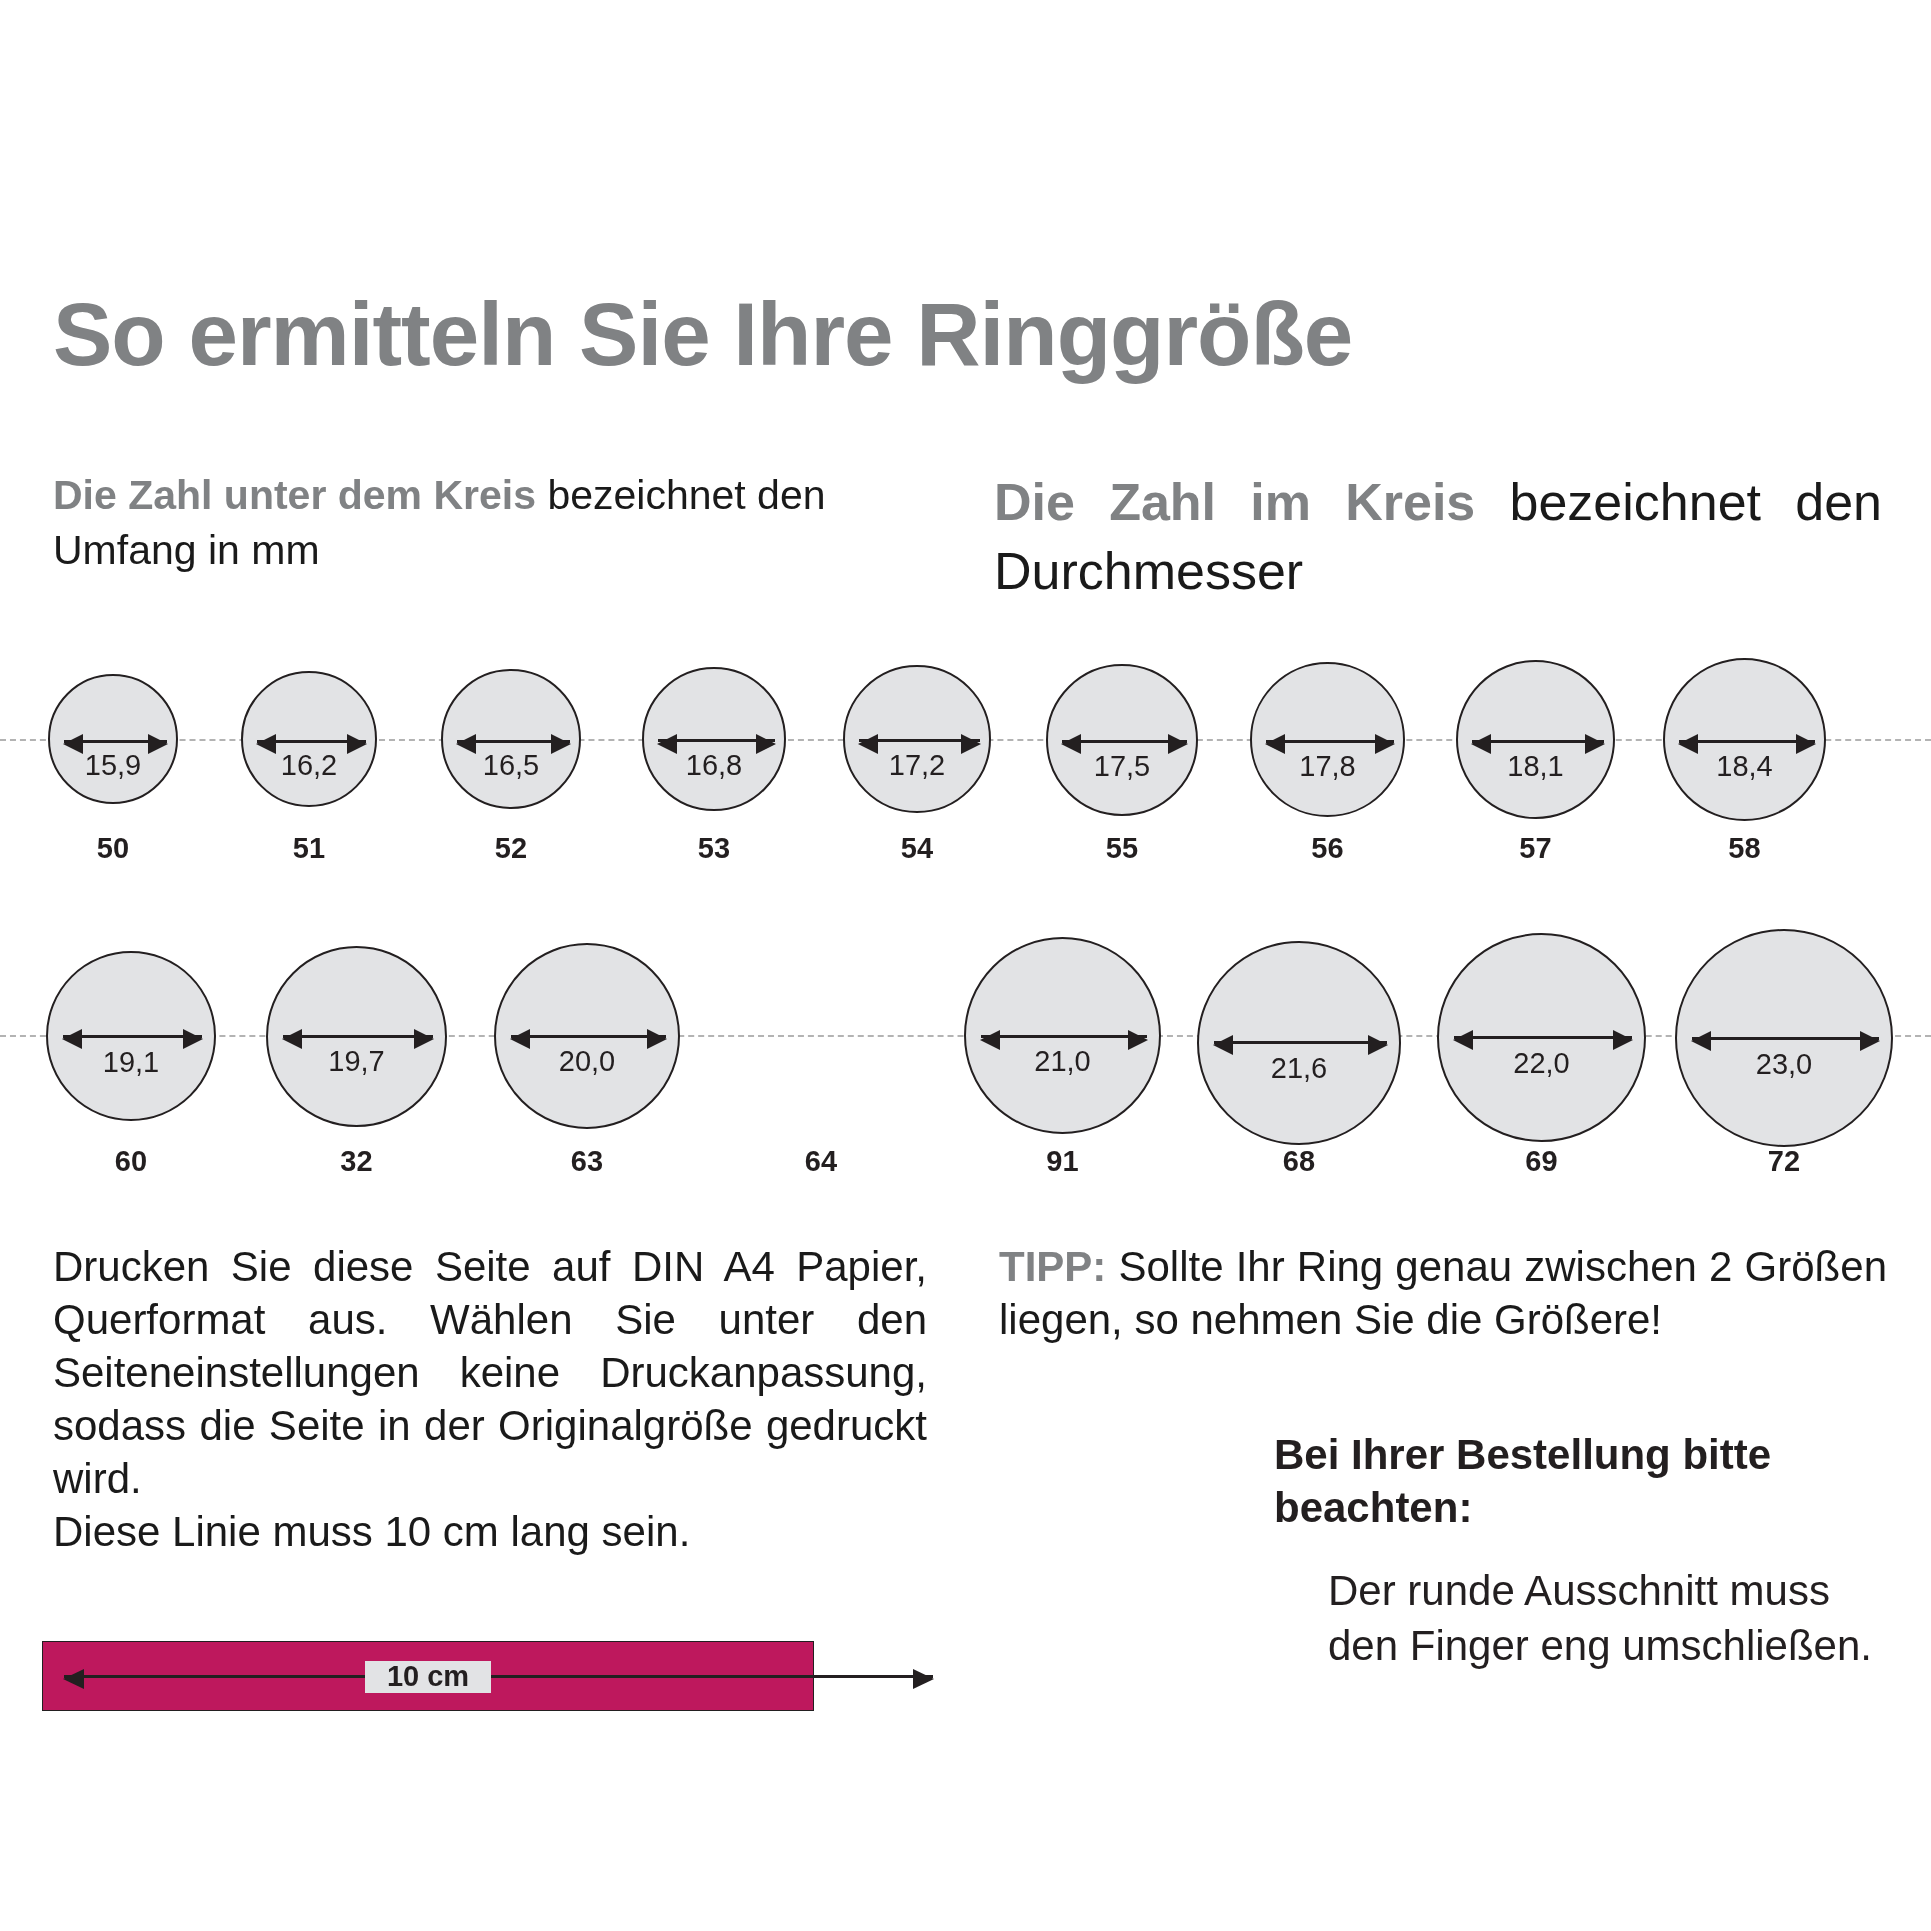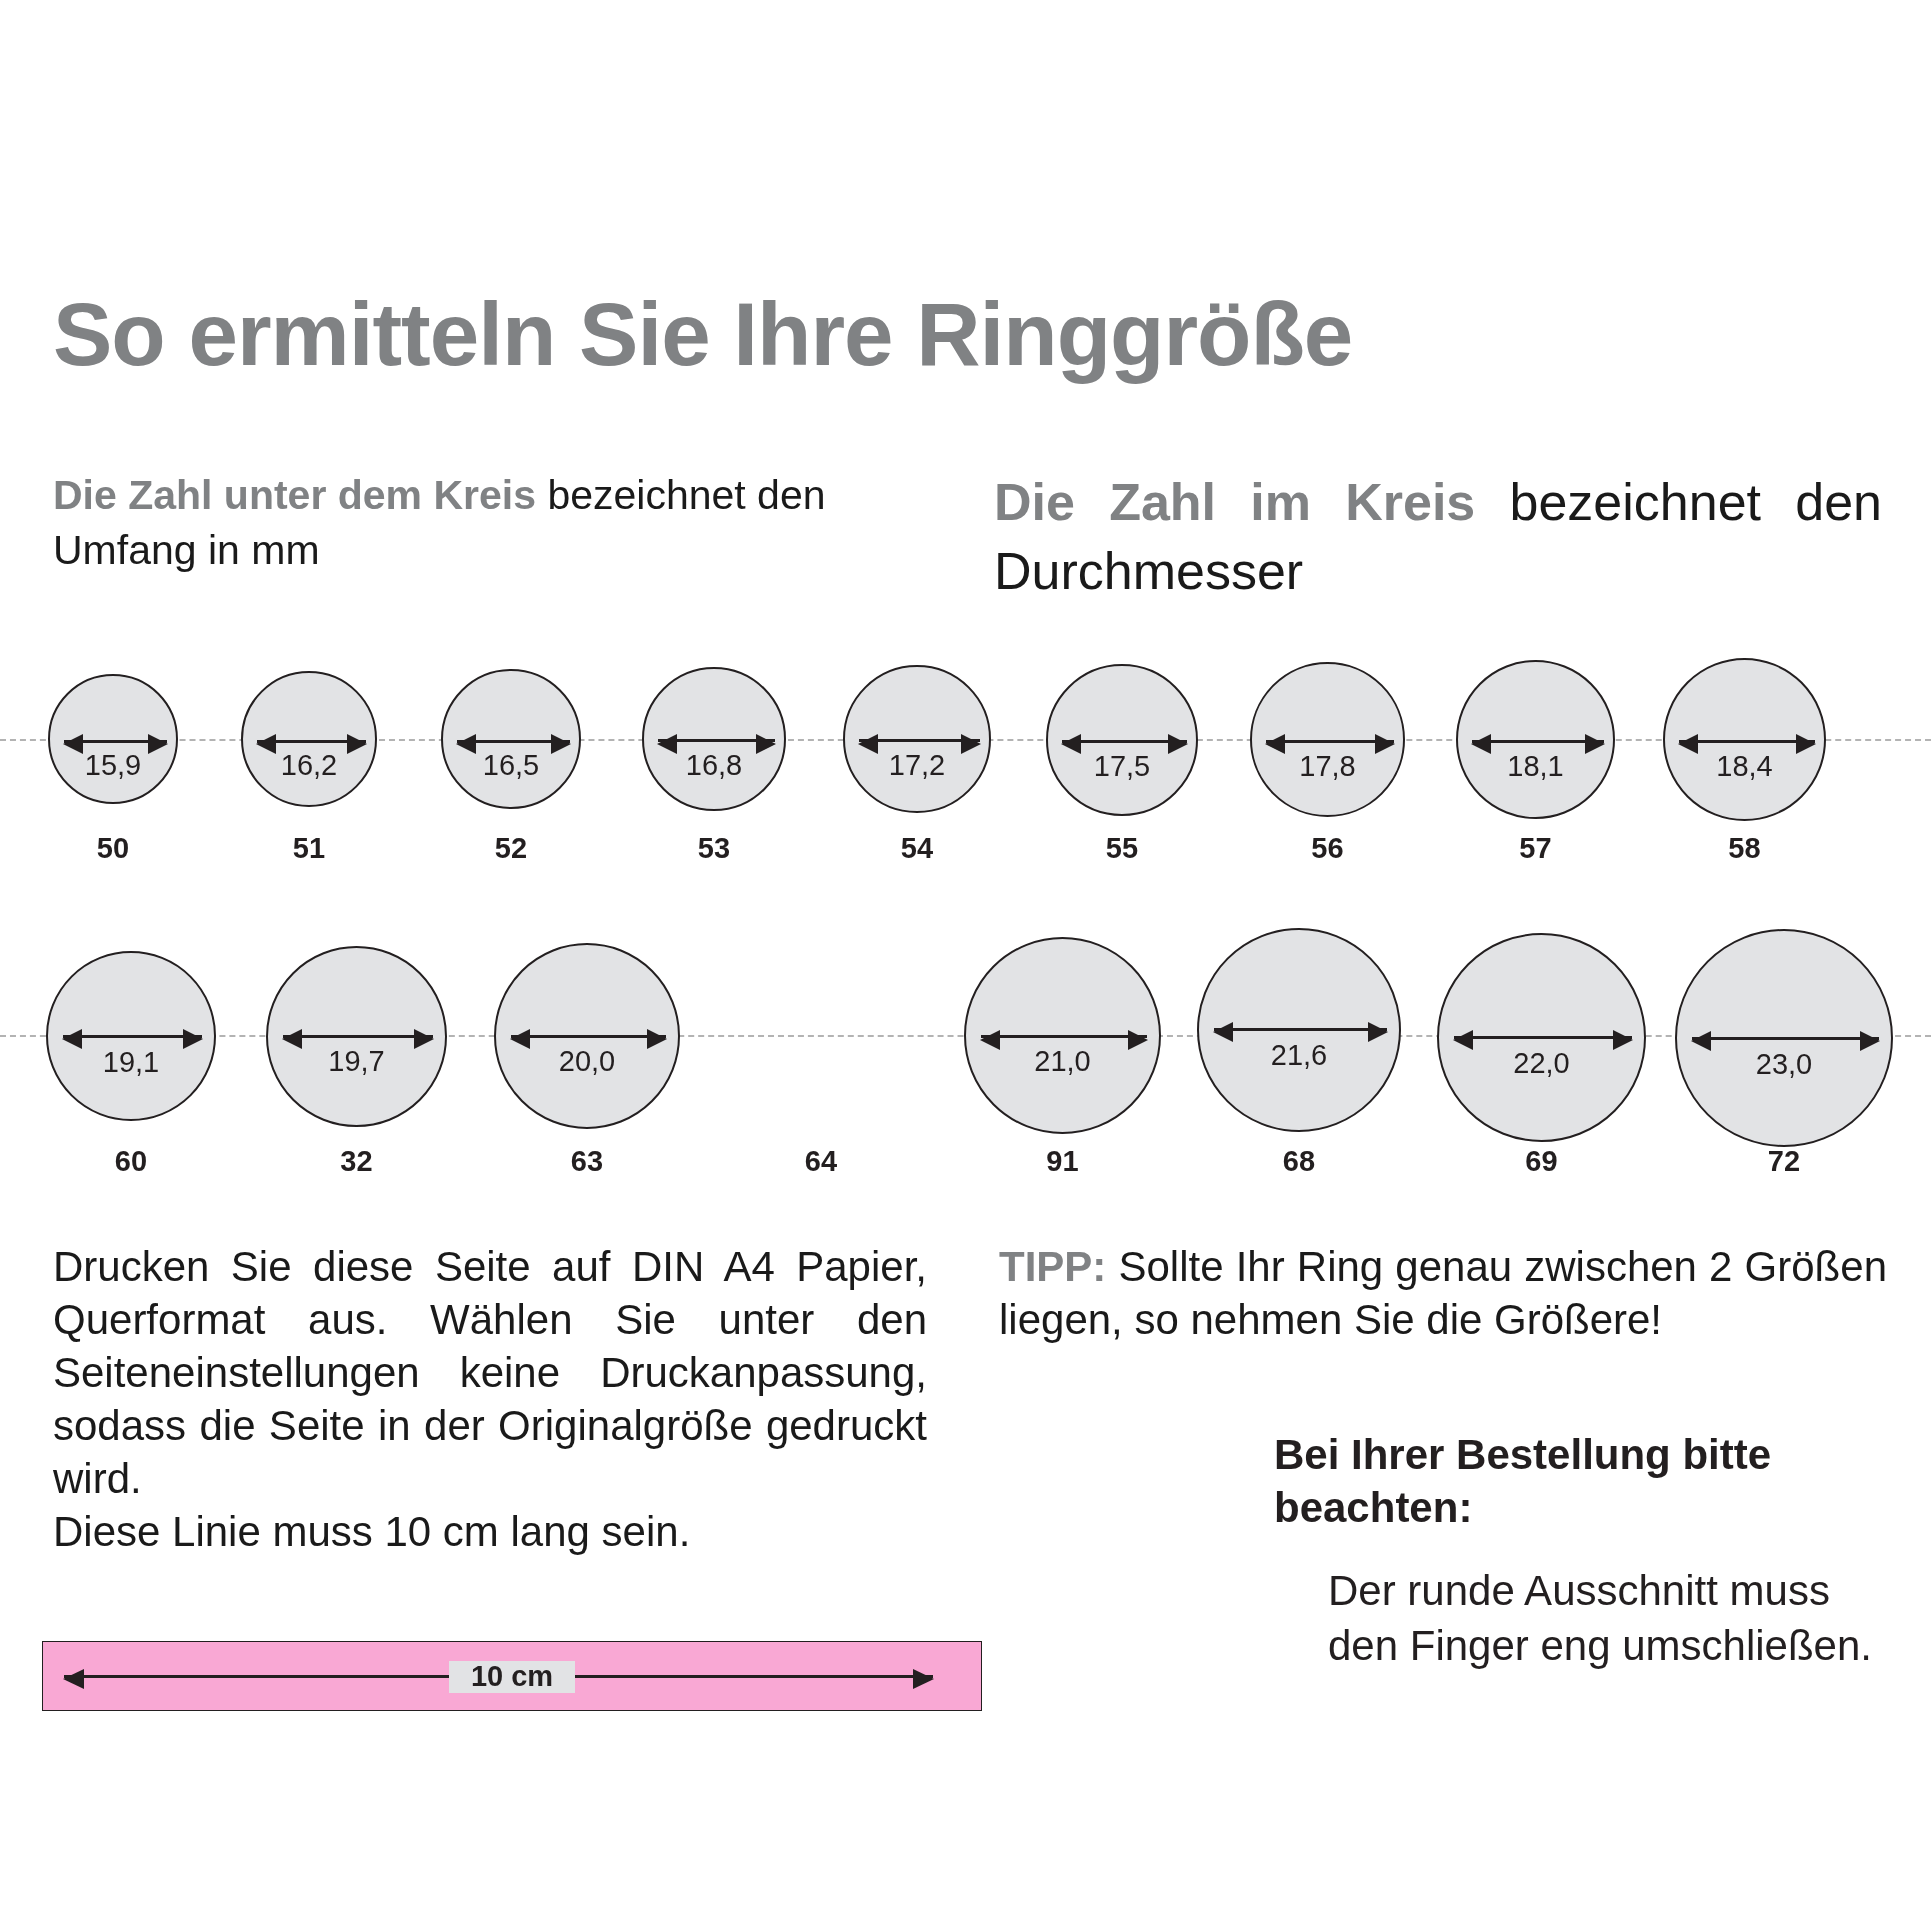--- a/index.html
+++ b/index.html
@@ -170,25 +170,25 @@
     line-height: 1.3;
     color: #231f20;
     font-weight: normal;
   }
 
   
   .ruler {
     position: absolute;
     left: 42px;
     top: 1641px;
-    width: 940px;
+    width: 772px;
     height: 70px;
     box-sizing: border-box;
     border: 1.9px solid #231f20;
-    background: #f9a8d4;
+    background: #be185d;
   }
   .ruler-arrow {
     position: absolute;
     left: 21px;
     top: 33px;
     width: 869px;
     height: 0;
     border-top: 3.9px solid #231f20;
   }
   .ruler-arrow::before, .ruler-arrow::after {
@@ -318,21 +318,21 @@
     <div class="size-label" style="left:494px; top:225px; width:186px;">63</div>
 
     <div class="size-label" style="left:726px; top:225px; width:190px;">64</div>
 
     <div class="ring" style="left:964px; top:15.4px; width:197px; height:197px;">
       <div class="arrow" style="left:15.4px; top:96px; width:166px;"></div>
       <div class="dia" style="top:108px;">21,0</div>
     </div>
     <div class="size-label" style="left:964px; top:225px; width:197px;">91</div>
 
-    <div class="ring" style="left:1197px; top:6px; width:204px; height:204px;">
+    <div class="ring" style="left:1197px; top:19px; width:204px; height:204px;">
       <div class="arrow" style="left:15.4px; top:98px; width:173px;"></div>
       <div class="dia" style="top:111px;">21,6</div>
     </div>
     <div class="size-label" style="left:1197px; top:225px; width:204px;">68</div>
 
     <div class="ring" style="left:1437px; top:10.6px; width:209px; height:209px;">
       <div class="arrow" style="left:15.4px; top:101px; width:178px;"></div>
       <div class="dia" style="top:114px;">22,0</div>
     </div>
     <div class="size-label" style="left:1437px; top:225px; width:209px;">69</div>

